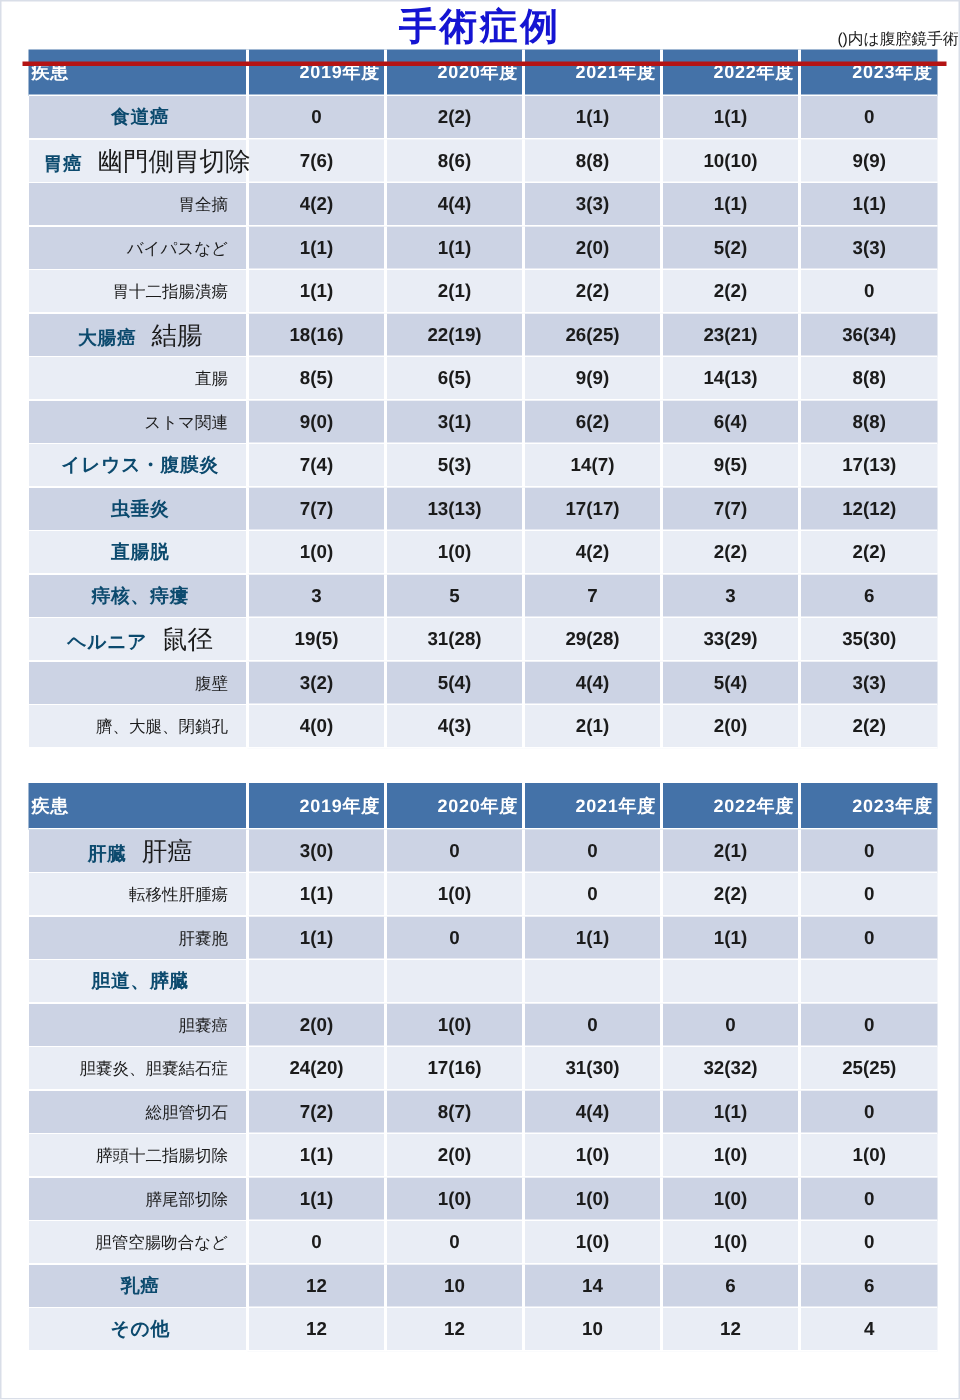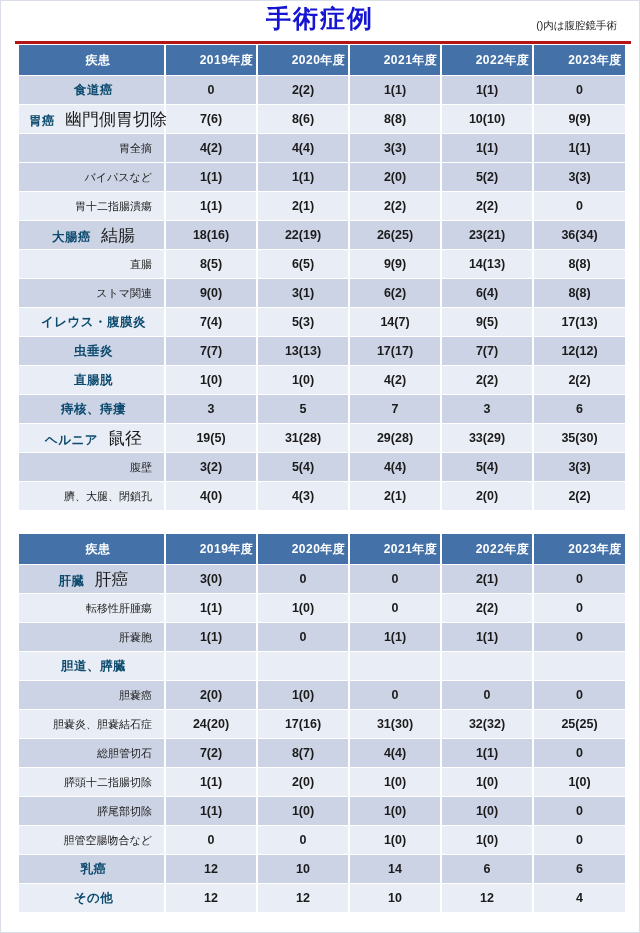--- a/index.html
+++ b/index.html
@@ -17,37 +17,37 @@
     height: 933px;
     background: #ffffff;
     box-sizing: border-box;
     border: 1px solid #d9dee8;
     overflow: hidden;
   }
 
   
   .header {
     position: relative;
-    height: 44px;
+    height: 32px;
   }
   .page-title {
     position: absolute;
     left: 0;
     right: 0;
     top: 2px;
     text-align: center;
     font-size: 25px;
     font-weight: bold;
     color: #1414d2;
     letter-spacing: 2px;
     line-height: 30px;
   }
   .note {
     position: absolute;
-    right: 22px;
+    right: 0;
     top: 18px;
     font-size: 10.5px;
     color: #1b1b1b;
     letter-spacing: 0px;
     white-space: nowrap;
   }
   .rule {
     position: absolute;
     left: 14px;
     right: 8px;
@@ -73,22 +73,22 @@
     color: #ffffff;
     font-size: 12px;
     font-weight: bold;
     height: 28px;
     border-right: 2px solid #ffffff;
     border-bottom: 1px solid #ffffff;
     letter-spacing: 0.5px;
   }
   table.stats th:last-child { border-right: none; margin-top: 44px; }
   table.stats th.h-name {
-    text-align: center;
-    padding-left: 14px;
+    text-align: left;
+    padding-left: 2px;
   }
   table.stats th.h-year { text-align: center; padding-left: 32px; }
 
   table.stats td {
     height: 26px;
     font-size: 12.5px;
     color: #1b1b1b;
     border-right: 2px solid #ffffff;
     border-bottom: 1px solid #ffffff;
     text-align: center;

